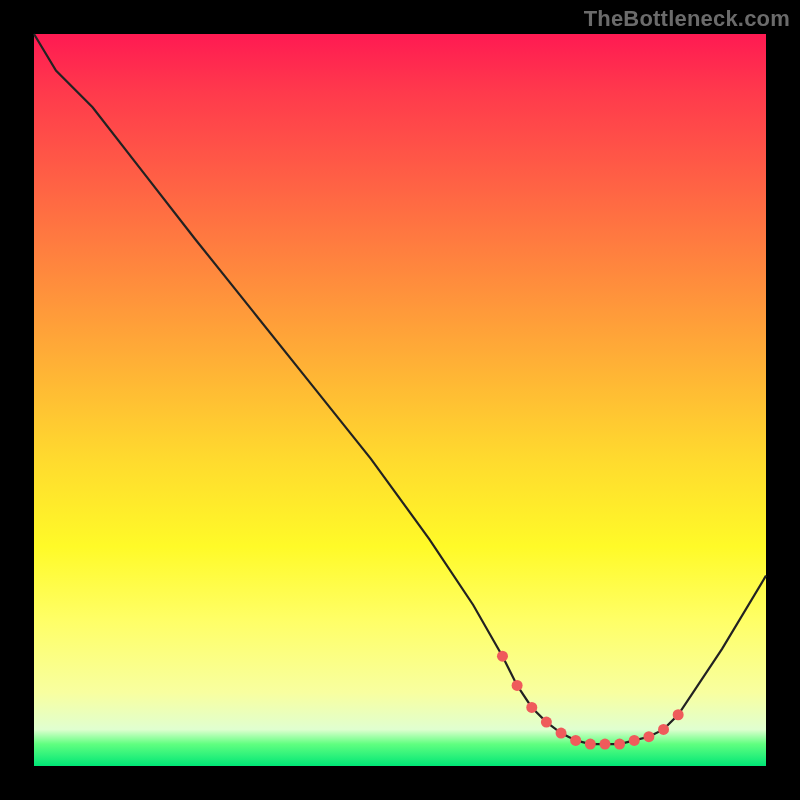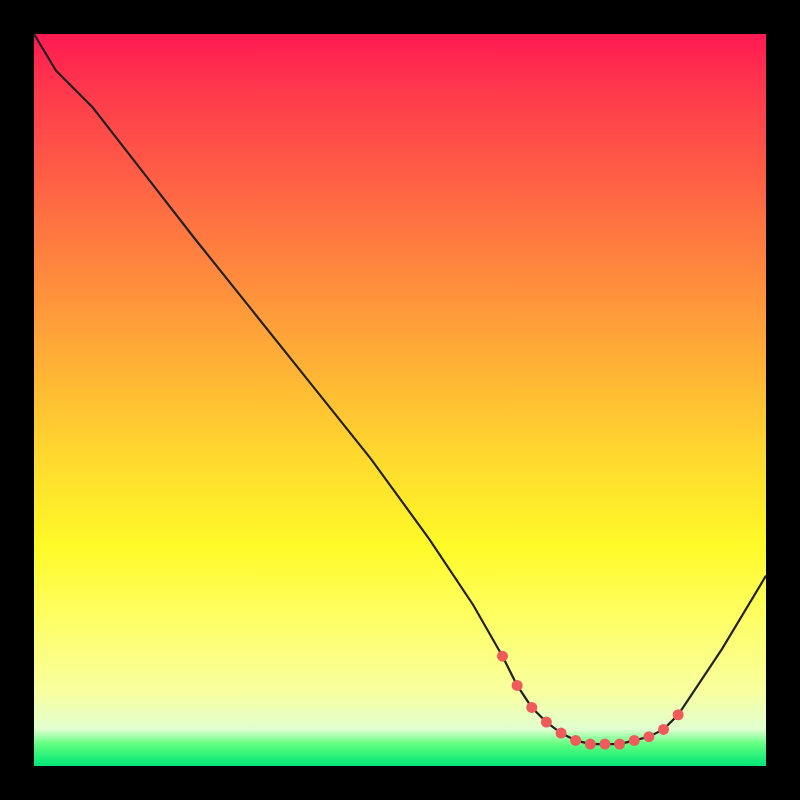--- a/index.html
+++ b/index.html
@@ -56,20 +56,21 @@
     stroke: #222;
     stroke-width: 2.2;
   }
   .dot {
     fill: #ef5b5b;
   }
 </style>
 </head>
 <body>
 <div class="outer">
+  <div class="watermark">TheBottleneck.com</div>
   <div class="plot-area">
     <svg class="curve" viewBox="0 0 732 732" preserveAspectRatio="none">
       <path id="curvePath" class="curve-path" d="M0.00 0.00 L21.96 36.60 L58.56 73.20 L109.80 139.08 L161.04 204.96 L219.60 278.16 L278.16 351.36 L336.72 424.56 L395.28 505.08 L439.20 570.96 L468.48 622.20 L483.12 651.48 L497.76 673.44 L512.40 688.08 L527.04 699.06 L541.68 706.38 L556.32 710.04 L570.96 710.04 L585.60 710.04 L600.24 706.38 L614.88 702.72 L629.52 695.40 L644.16 680.76 L658.80 658.80 L688.08 614.88 L732.00 541.68"></path>
       <g id="dots">
           <circle cx="468.48" cy="622.20" r="5.5" class="dot"></circle>
           <circle cx="483.12" cy="651.48" r="5.5" class="dot"></circle>
           <circle cx="497.76" cy="673.44" r="5.5" class="dot"></circle>
           <circle cx="512.40" cy="688.08" r="5.5" class="dot"></circle>
           <circle cx="527.04" cy="699.06" r="5.5" class="dot"></circle>
           <circle cx="541.68" cy="706.38" r="5.5" class="dot"></circle>

